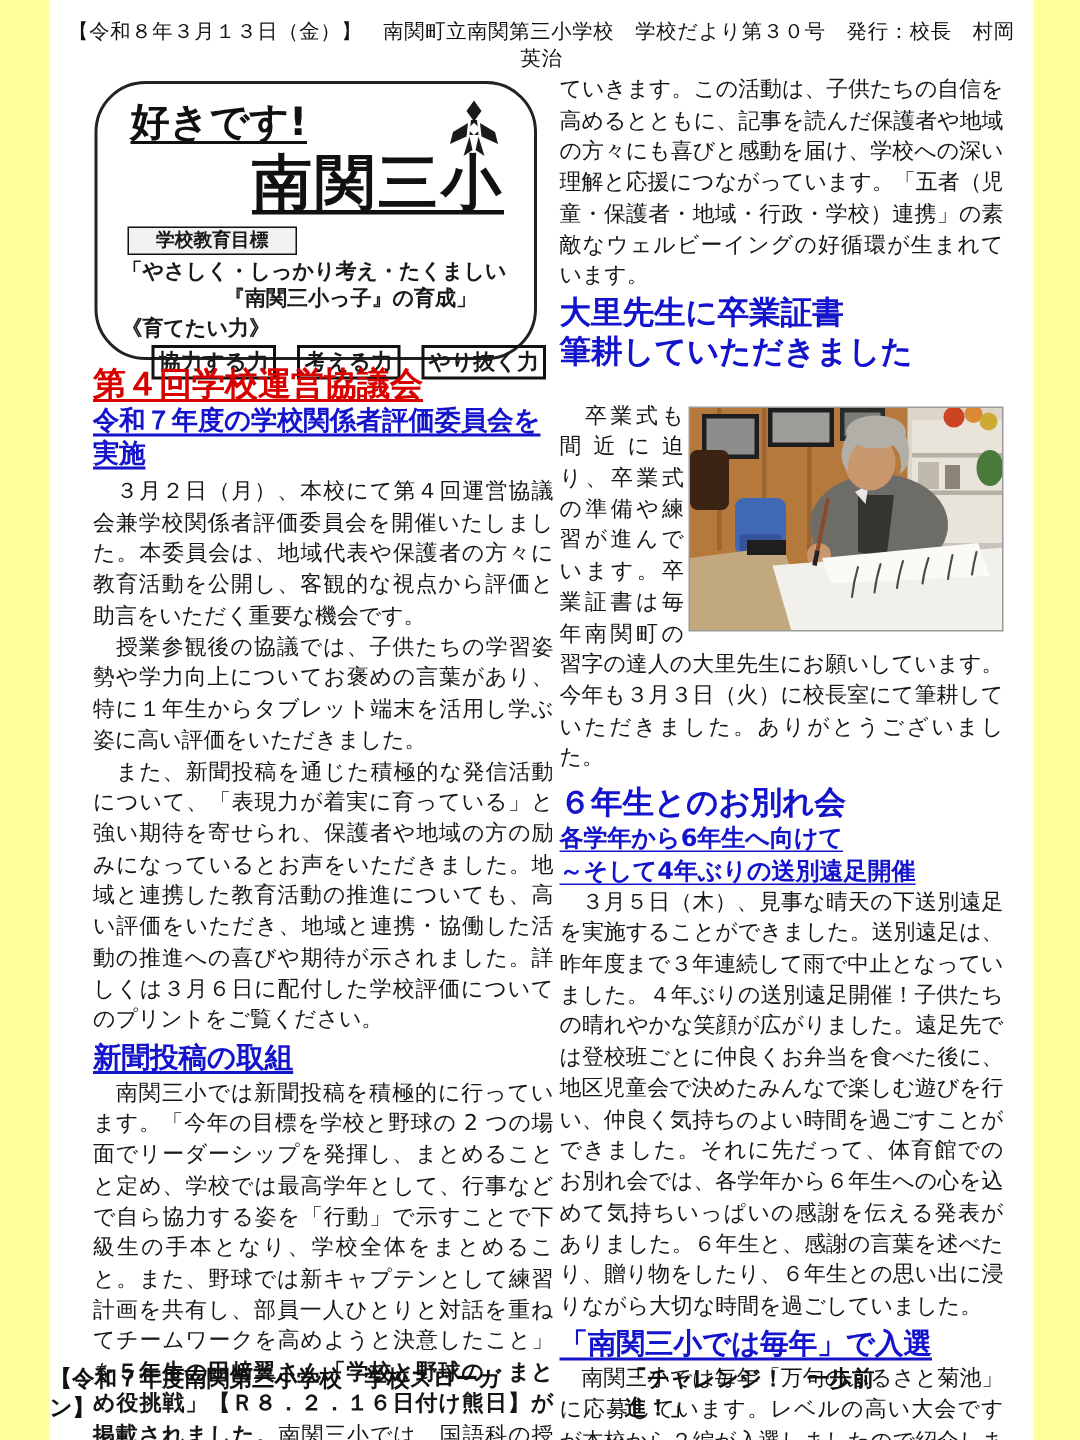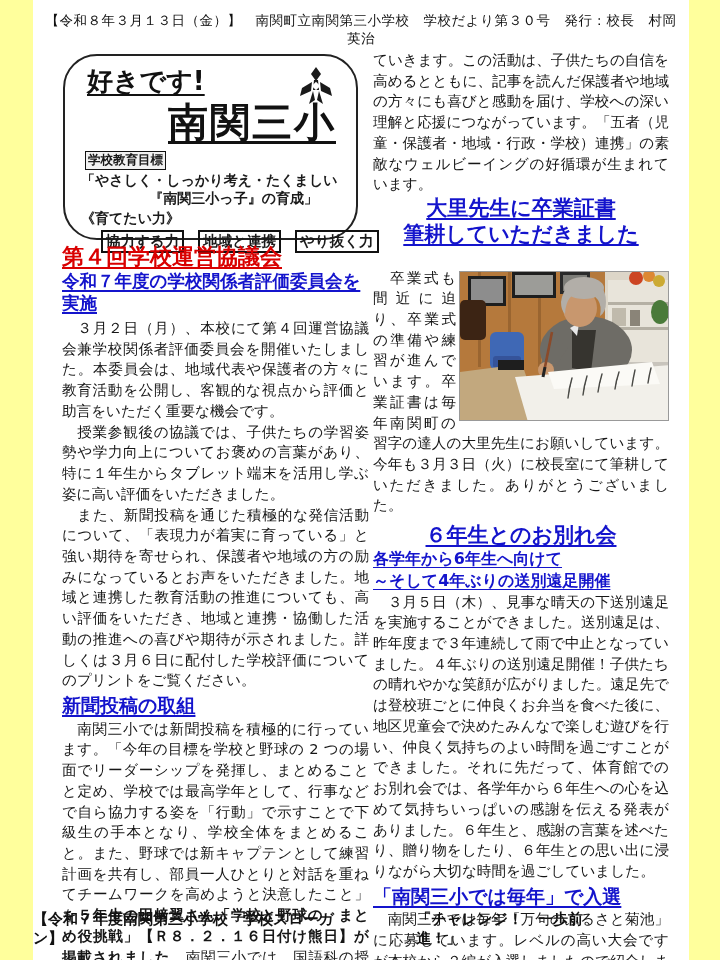--- a/index.html
+++ b/index.html
@@ -29,21 +29,21 @@
     display:inline-block; margin-left:6px;
   }
   .emblem { position:absolute; right:22px; top:10px; }
   .school-name {
     font-size:40px; font-weight:bold; color:#111; line-height:1.05;
     text-decoration:underline; text-decoration-thickness:3px; text-underline-offset:5px;
     display:block; text-align:right; margin:2px 8px 6px 0; letter-spacing:2px;
   }
   .goal-label {
     display:inline-block; border:1.5px solid #111; font-size:12.5px; font-weight:bold;
-    padding:0 2px; margin-left:4px; background:#f2f2f2;
+    padding:0 18px; margin-left:4px; background:#f2f2f2;
   }
   .goal-line1 { font-size:14px; font-weight:bold; margin-top:2px; white-space:nowrap; }
   .goal-line2 { font-size:14px; font-weight:bold; text-align:right; padding-right:26px; }
   .powers-label { font-size:14px; font-weight:bold; margin-top:2px; }
   .powers-row { margin-top:2px; padding-left:20px; display:flex; gap:14px;text-align:center; }
   .power-box {
     border:2px solid #111; font-size:14.5px; font-weight:bold; padding:0 3px;
     white-space:nowrap;
   }
 
@@ -51,23 +51,22 @@
   .col-left  { position:absolute; left:62px;  top:244px; width:307px; }
   .col-right { position:absolute; left:373px; top:50px;  width:296px; }
 
   .h-red {
     color:#d90000; font-size:22px; font-weight:bold; line-height:1.15;
     text-decoration:underline; text-decoration-thickness:2px; text-underline-offset:3px;
     margin:0 0 2px 0;
   }
   .h-blue-lg {
     color:#1414cc; font-size:21px; font-weight:bold; line-height:1.25;
-    text-decoration:underline; text-decoration-thickness:2px; text-underline-offset:3px;
+    text-decoration-thickness:2px; text-underline-offset:3px;
     margin:0;
-    text-align:center;
   }
   .h-blue-md {
     color:#1414cc; font-size:19px; font-weight:bold; line-height:1.3;
     text-decoration:underline; text-decoration-thickness:2px; text-underline-offset:3px;
     margin:2px 0 1px 0;
   }
   .h-blue-sub {
     color:#1414cc; font-size:16px; font-weight:bold; line-height:1.35;
     text-decoration:underline; text-underline-offset:3px; margin:0;
   }
@@ -116,21 +115,21 @@
       <rect x="15" y="17" width="6" height="6" fill="#ffffff" transform="rotate(45 18 20)"></rect>
     </svg>
   </span>
   <span class="school-name">南関三小</span>
   <span class="goal-label">学校教育目標</span>
   <div class="goal-line1">「やさしく・しっかり考え・たくましい</div>
   <div class="goal-line2">『南関三小っ子』の育成」</div>
   <div class="powers-label">《育てたい力》</div>
   <div class="powers-row">
     <span class="power-box">協力する力</span>
-    <span class="power-box">地域と連携</span>
+    <span class="power-box">考える力</span>
     <span class="power-box">やり抜く力</span>
   </div>
 </div>
 
 <div class="col-left">
   <div>
     <h1 class="h-red">第４回学校運営協議会</h1>
     <h2 class="h-blue-sm2">令和７年度の学校関係者評価委員会を実施</h2>
     <p class="body">　３月２日（月）、本校にて第４回運営協議会兼学校関係者評価委員会を開催いたしました。本委員会は、地域代表や保護者の方々に教育活動を公開し、客観的な視点から評価と助言をいただく重要な機会です。</p>
     <p class="body">　授業参観後の協議では、子供たちの学習姿勢や学力向上についてお褒めの言葉があり、特に１年生からタブレット端末を活用し学ぶ姿に高い評価をいただきました。</p>

